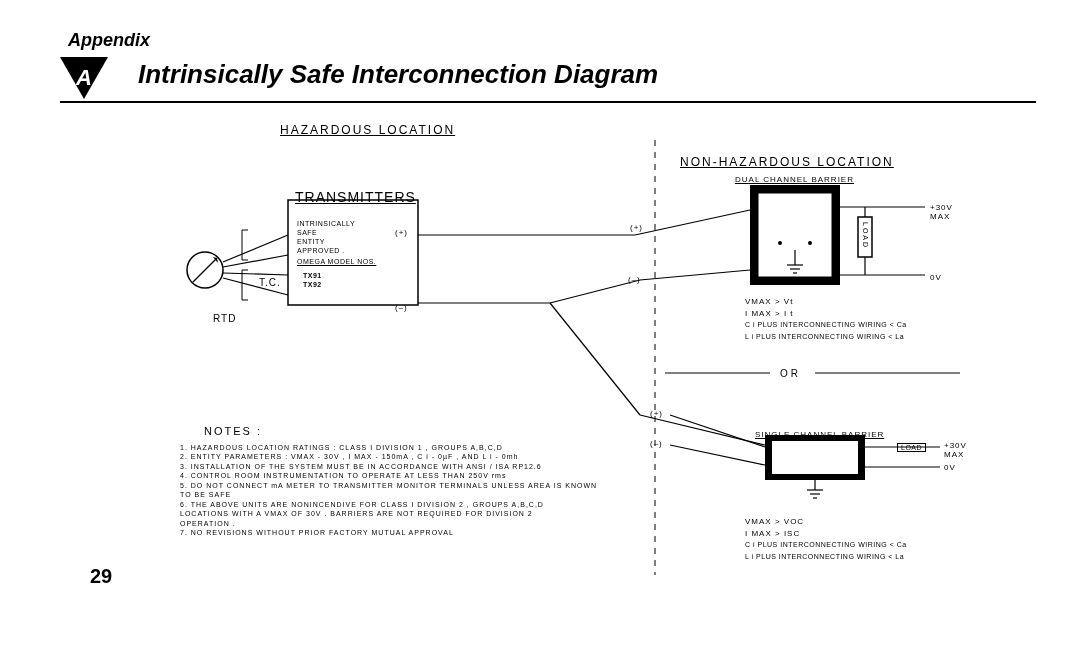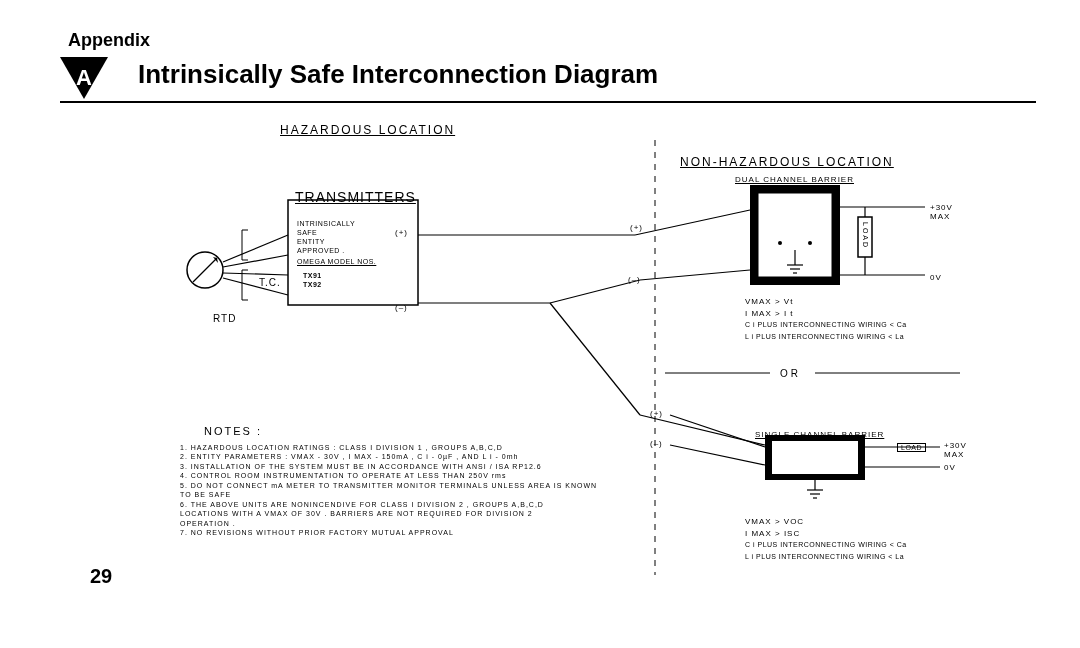--- a/index.html
+++ b/index.html
@@ -7,20 +7,21 @@
     width: 1080px;
     height: 648px;
     background: #fff;
     font-family: Arial, Helvetica, sans-serif;
     color: #000;
     position: relative;
     overflow: hidden;
   }
   .header {
     padding: 30px 44px 8px 60px;
+    font-style: italic;
   }
   .appendix-label {
     font-size: 18px;
     font-weight: bold;
     margin-left: 8px;
   }
   .title-row {
     display: flex;
     align-items: center;
     border-bottom: 2px solid #000;

